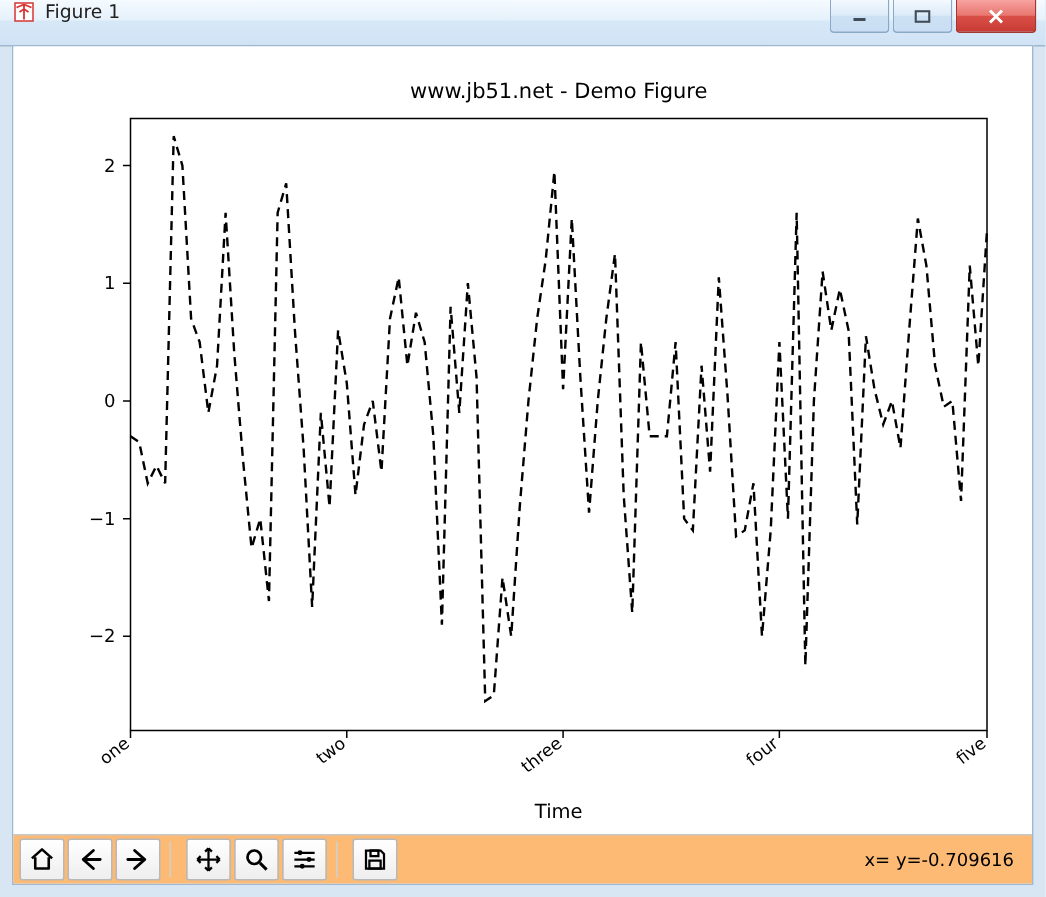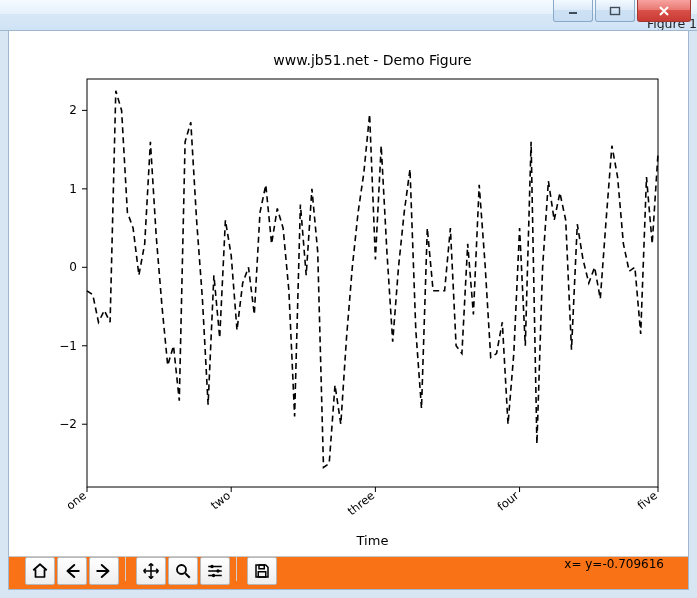--- a/index.html
+++ b/index.html
@@ -10,23 +10,22 @@
     font-family: "DejaVu Sans", Arial, sans-serif;
     background: #d8e6f3;
     overflow: hidden;
   }
   
   .titlebar {
     height: 30px;
     background: linear-gradient(to bottom,#f5fbff 0%,#e5f1fb 45%,#d7e8f7 46%,#d0e3f5 100%);
     border-bottom: 1px solid #9fb8cf;
     display: flex;
-    align-items: flex-end;
+    align-items: flex-start;
     position: relative;
-    flex-direction: column;
   }
   .tb-icon {
     width: 16px;
     height: 16px;
     margin: 0 6px 0 8px;
     display: flex;
     align-items: center;
     justify-content: center;
   }
   .tb-title {
@@ -78,24 +77,25 @@
   .axis-title { font-size: 13px; fill: #000; text-anchor: middle; }
   .tick-label { font-size: 12px; fill: #000; }
   .xtick { font-size: 11.5px; fill:#000; }
   .chart-title { font-size: 14px; fill:#000; text-anchor: middle; }
 
   
   .toolbar {
     position: absolute;
     left: 0; right: 0; bottom: 0;
     height: 32px;
-    background: #f97316;
+    background: #fdba74;
     border-top: 1px solid #c8c8c8;
     display: flex;
-    padding: 0 16px;
+    align-items: center;
+    padding: 0 4px;
   }
   .tbutton {
     width: 28px;
     height: 26px;
     border: 1px solid #b8b8b8;
     background: linear-gradient(#ffffff,#eeeeee);
     border-radius: 2px;
     margin-right: 2px;
     display:flex; align-items:center; justify-content:center;
   }

